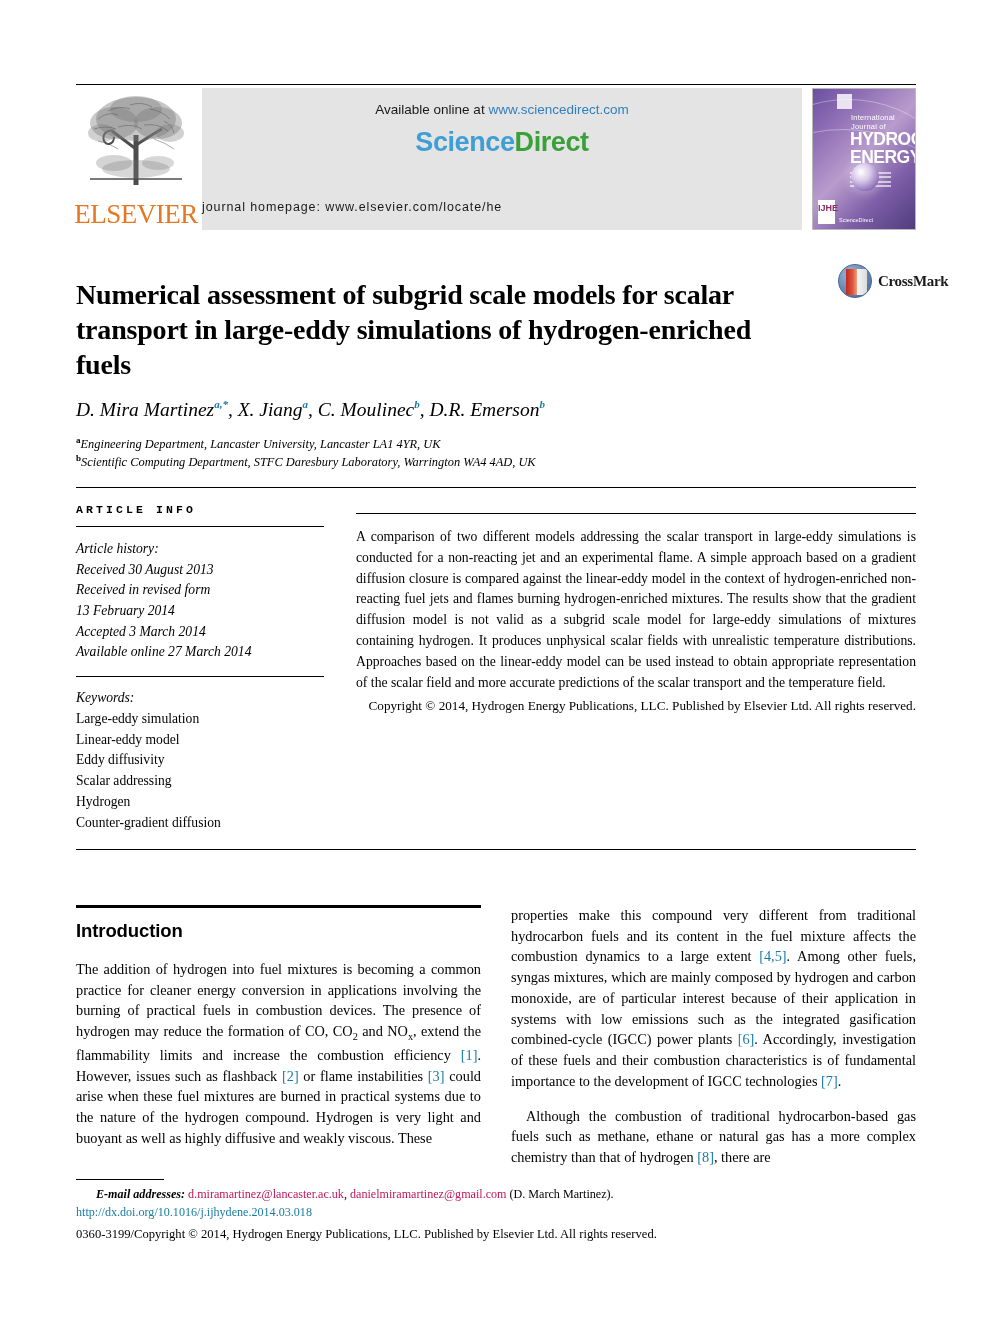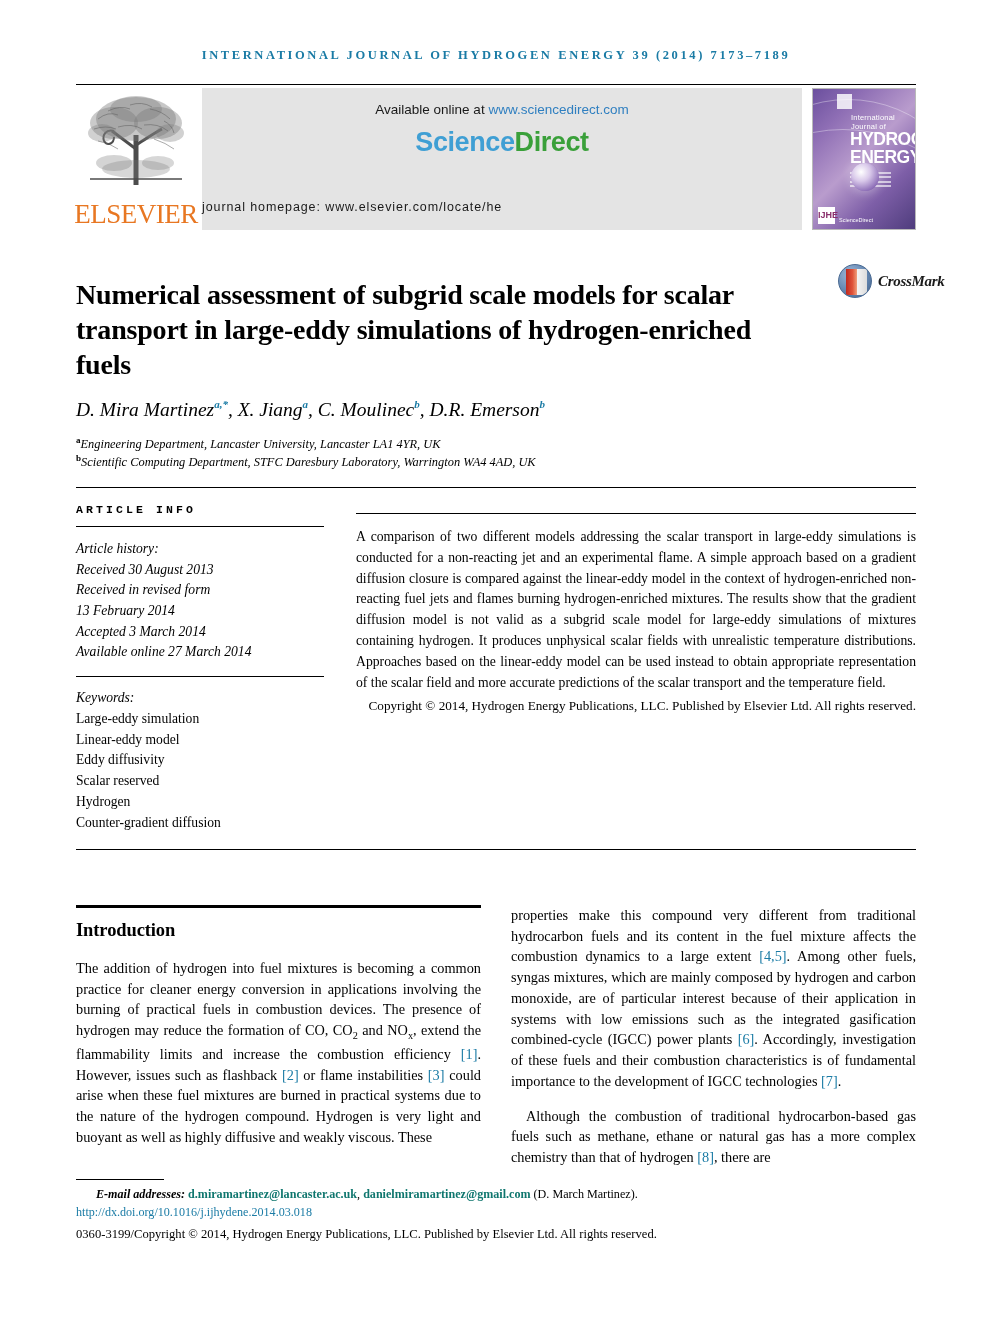--- a/index.html
+++ b/index.html
@@ -134,21 +134,21 @@
     position:absolute; left: 38px; top: 74px;
     width: 28px; height: 28px; border-radius: 50%;
     background: radial-gradient(circle at 36% 32%, #ffffff 0%, #d9c9ea 35%, #8e6fb8 75%, #5b4490 100%);
     box-shadow: 0 0 8px 3px rgba(255,255,255,.25);
   }
   .cover-footer {
     position:absolute; left:5px; bottom: 5px; right:5px;
     display:flex; align-items:flex-end; gap:4px;
   }
   .cover-hbox {
-    width: 17px; height: 17px; background:#ffffff;
+    width: 17px; height: 24px; background:#ffffff;
     color:#8a2f6b; font-family:"Liberation Sans",sans-serif;
     font-size: 9px; font-weight:bold; text-align:center; line-height:17px;
   }
   .cover-sd {
     font-family:"Liberation Sans",sans-serif; font-size:5.5px; color:#fff;
     line-height:1.5;
   }
 
   
   .title {
@@ -177,21 +177,20 @@
   }
   .cm-circle::after {
     content:""; position:absolute; left:18px; top:4px;
     width: 10px; height: 26px;
     background: linear-gradient(90deg,#f5f5f5 0%, #dcdcdc 100%);
   }
   .cm-word {
     font-family: "Liberation Serif", serif;
     font-size: 15px; font-weight: bold; color: #1a1a1a;
     letter-spacing: -0.3px;
-    font-style: italic;
   }
 
   
   .authors {
     position: absolute; top: 398px; left: 76px; width: 800px;
     font-family: "Liberation Serif", serif;
     font-style: italic;
     font-size: 19.5px;
   }
   .authors sup { color:#1a7ba5; font-size: 11px; font-style: italic; font-weight: bold; }
@@ -256,21 +255,21 @@
     text-align: justify;
     text-align-last: right;
   }
 
   
   .col-left  { position: absolute; top: 905px; left: 76px;  width: 405px; }
   .col-right { position: absolute; top: 905px; left: 511px; width: 405px; }
 
   .h1rule { border-top: 3px solid #000; }
   .h1 {
-    font-family: Liberation Serif, serif;
+    font-family: Liberation Sans, sans-serif;
     font-size: 18.5px; font-weight: bold;
     margin-top: 12px;
     letter-spacing: -0.1px;
   }
   .para {
     font-family: "Liberation Serif", serif;
     font-size: 14.3px;
     line-height: 1.45;
     text-align: justify;
     margin-top: 17px;
@@ -285,33 +284,32 @@
   .footer { position: absolute; left: 76px; top: 1186px; width: 840px; }
   .foot-line {
     font-family: "Liberation Serif", serif;
     font-size: 12.1px;
     line-height: 1.48;
   }
   .foot-line.corr { font-style: italic; padding-left: 10px; }
   .foot-line.corr .tel { font-style: normal; }
   .foot-line.email { padding-left: 20px; }
   .foot-line.email .lbl { font-style: italic; font-weight: bold; }
-  .link { color: #0f766e; font-weight: bold; }
+  .link { color: #be185d; }
   .foot-doi { font-family:"Liberation Serif",serif; font-size: 12.1px; color:#1a7ba5; line-height:1.48; }
   .foot-issn {
     font-family:"Liberation Serif",serif; font-size: 12.6px;
     margin-top: 4px; line-height:1.4;
   }
 </style>
 </head>
 <body>
 
 <div class="page">
 
-  <div class="running-head">International Journal of Hydrogen Energy 39 (2014) 7173–7189</div>
 
   <div class="rule-top"></div>
 
   <div class="masthead">
 
     <div class="elsevier-block">
       <svg class="tree-svg" width="104" height="104" viewBox="0 0 104 104">
         <g fill="#6b6b6b" stroke="#5a5a5a" stroke-width="0.6">
           <path d="M52 96 L52 46" stroke="#4d4d4d" stroke-width="5" fill="none"></path>
           <path d="M52 60 C44 54 36 48 28 42" stroke="#4d4d4d" stroke-width="3" fill="none"></path>
@@ -402,21 +400,21 @@
       <div>13 February 2014</div>
       <div>Accepted 3 March 2014</div>
       <div>Available online 27 March 2014</div>
     </div>
     <div class="kw-rule"></div>
     <div class="kw-body">
       <div class="lbl">Keywords:</div>
       <div>Large-eddy simulation</div>
       <div>Linear-eddy model</div>
       <div>Eddy diffusivity</div>
-      <div>Scalar reserved</div>
+      <div>Scalar addressing</div>
       <div>Hydrogen</div>
       <div>Counter-gradient diffusion</div>
     </div>
   </div>
 
   <div class="abs-col">
     <div class="sec-rule"></div>
     <div class="abs-body">A comparison of two different models addressing the scalar transport in large-eddy simulations is conducted for a non-reacting jet and an experimental flame. A simple approach based on a gradient diffusion closure is compared against the linear-eddy model in the context of hydrogen-enriched non-reacting fuel jets and flames burning hydrogen-enriched mixtures. The results show that the gradient diffusion model is not valid as a subgrid scale model for large-eddy simulations of mixtures containing hydrogen. It produces unphysical scalar fields with unrealistic temperature distributions. Approaches based on the linear-eddy model can be used instead to obtain appropriate representation of the scalar field and more accurate predictions of the scalar transport and the temperature field.</div>
     <div class="abs-copy">Copyright © 2014, Hydrogen Energy Publications, LLC. Published by Elsevier Ltd. All rights reserved.</div>
   </div>

